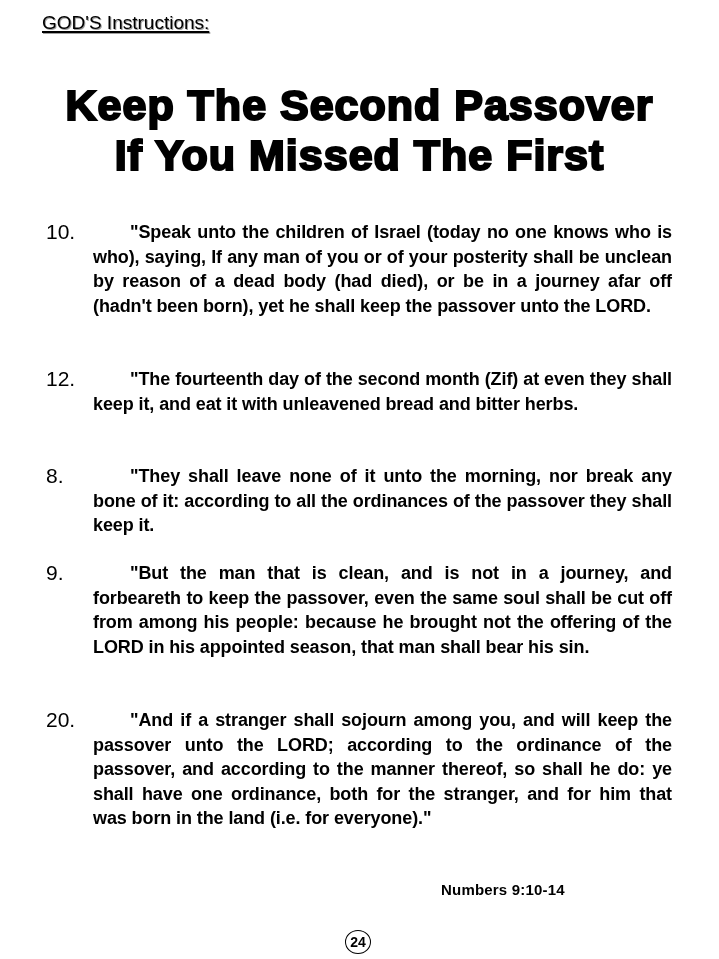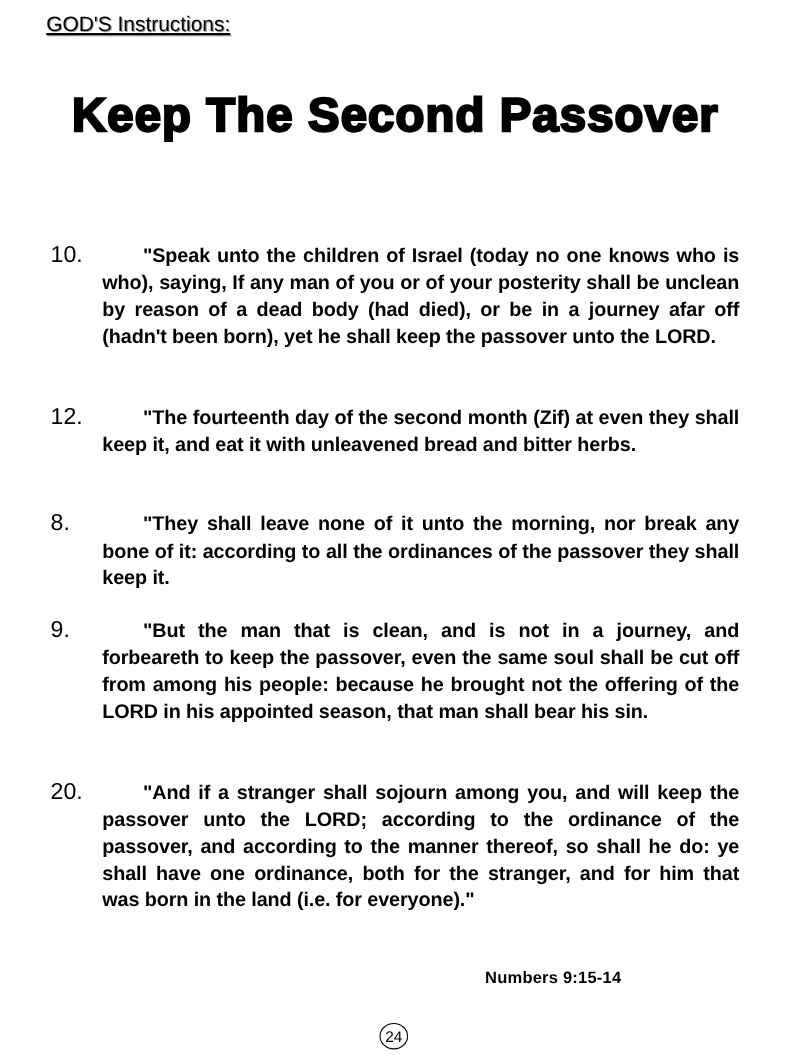--- a/index.html
+++ b/index.html
@@ -84,32 +84,33 @@
     .page-number {
       position: absolute;
       left: 345px;
       top: 930px;
       width: 26px;
       height: 24px;
       border: 1.5px solid #000;
       border-radius: 50%;
       box-sizing: border-box;
       font-size: 14px;
-      font-weight: normal;
+      font-weight: bold;
       text-align: center;
       line-height: 22px;
     }
   </style>
 </head>
 <body>
 
 <div class="header-label">GOD'S Instructions:</div>
 
 <div class="title">
   <div>Keep The Second Passover</div>
+  <div>If You Missed The First</div>
 </div>
 
 <div class="verses">
   <div class="verse" style="top:0px;">
     <div class="verse-num">10.</div>
     <div class="verse-text">"Speak unto the children of Israel (today no one knows who is who), saying, If any man of you or of your posterity shall be unclean by reason of a dead body (had died), or be in a journey afar off (hadn't been born), yet he shall keep the passover unto the LORD.</div>
   </div>
   <div class="verse" style="top:147px;">
     <div class="verse-num">12.</div>
     <div class="verse-text">"The fourteenth day of the second month (Zif) at even they shall keep it, and eat it with unleavened bread and bitter herbs.</div>
@@ -121,15 +122,15 @@
   <div class="verse" style="top:341px;">
     <div class="verse-num">9.</div>
     <div class="verse-text">"But the man that is clean, and is not in a journey, and forbeareth to keep the passover, even the same soul shall be cut off from among his people:  because he brought not the offering of the LORD in his appointed season, that man shall bear his sin.</div>
   </div>
   <div class="verse" style="top:488px;">
     <div class="verse-num">20.</div>
     <div class="verse-text">"And if a stranger shall sojourn among you, and will keep the passover unto the LORD; according to the ordinance of the passover, and according to the manner thereof, so shall he do: ye shall have one ordinance, both for the stranger, and for him that was born in the land (i.e. for everyone)."</div>
   </div>
 </div>
 
-<div class="reference">Numbers 9:15-14</div>
+<div class="reference">Numbers 9:10-14</div>
 
 <div class="page-number">24</div>
 
 </body></html>

